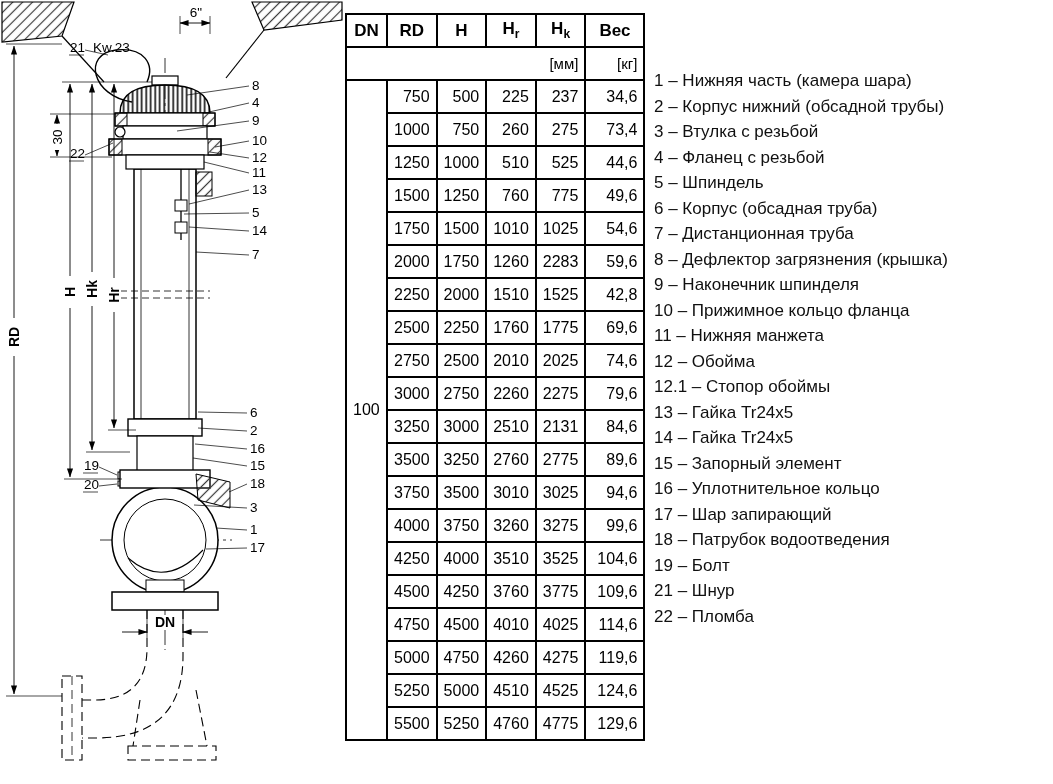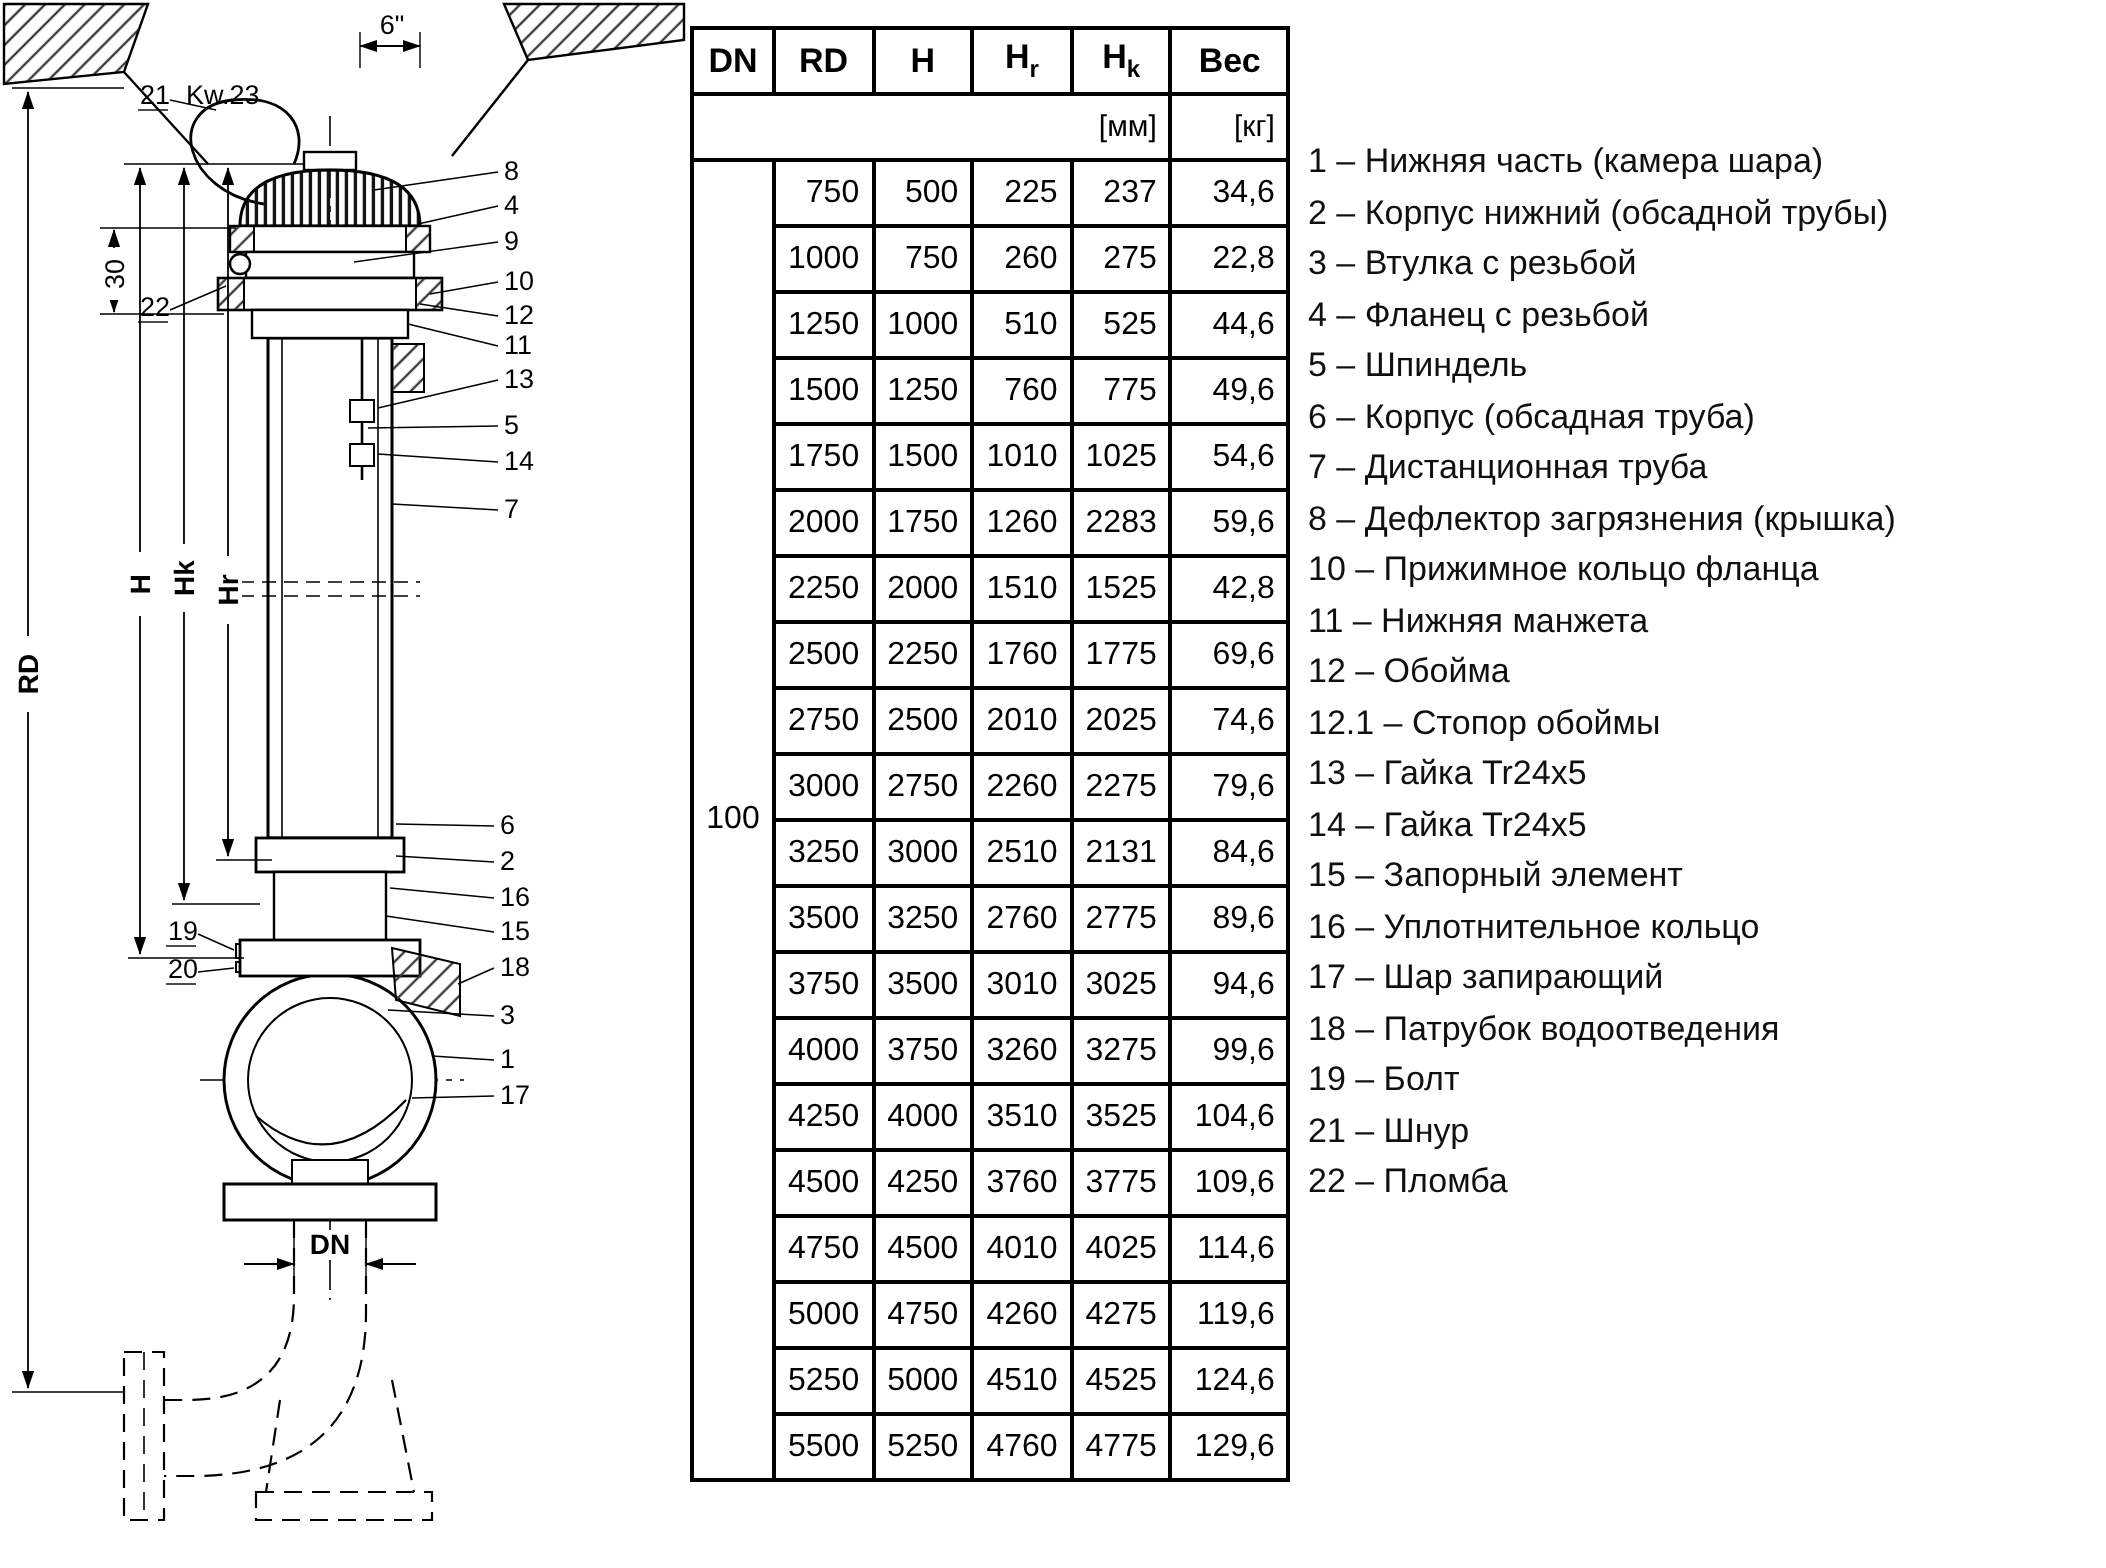--- a/index.html
+++ b/index.html
@@ -26,21 +26,21 @@
     height: 31px;
     padding: 0 6px;
     text-align: center;
     font-size: 16px;
     color: #000;
     white-space: nowrap;
   }
   .spec-table th { font-size: 17px; font-weight: bold; }
   .spec-table th sub { font-size: 12px; }
   .spec-table td.num { text-align: right; }
-  .spec-table td.dn-cell { text-align: center; }
+  .spec-table td.dn-cell { text-align: left; }
   .spec-table td.units { font-size: 15px; text-align: right; }
 
   
   .legend { position: absolute; left: 654px; top: 68px; width: 398px; }
   .legend-item {
     font-size: 17px;
     line-height: 25.5px;
     color: #101010;
     white-space: nowrap;
   }
@@ -261,21 +261,21 @@
           <td class="num">500</td>
           <td class="num">225</td>
           <td class="num">237</td>
           <td class="num">34,6</td>
         </tr>
         <tr>
           <td class="num">1000</td>
           <td class="num">750</td>
           <td class="num">260</td>
           <td class="num">275</td>
-          <td class="num">22,8</td>
+          <td class="num">73,4</td>
         </tr>
         <tr>
           <td class="num">1250</td>
           <td class="num">1000</td>
           <td class="num">510</td>
           <td class="num">525</td>
           <td class="num">44,6</td>
         </tr>
         <tr>
           <td class="num">1500</td>
@@ -401,20 +401,21 @@
 
   <div class="legend">
       <div class="legend-item">1 – Нижняя часть (камера шара)</div>
       <div class="legend-item">2 – Корпус нижний (обсадной трубы)</div>
       <div class="legend-item">3 – Втулка с резьбой</div>
       <div class="legend-item">4 – Фланец с резьбой</div>
       <div class="legend-item">5 – Шпиндель</div>
       <div class="legend-item">6 – Корпус (обсадная труба)</div>
       <div class="legend-item">7 – Дистанционная труба</div>
       <div class="legend-item">8 – Дефлектор загрязнения (крышка)</div>
+      <div class="legend-item">9 – Наконечник шпинделя</div>
       <div class="legend-item">10 – Прижимное кольцо фланца</div>
       <div class="legend-item">11 – Нижняя манжета</div>
       <div class="legend-item">12 – Обойма</div>
       <div class="legend-item">12.1 – Стопор обоймы</div>
       <div class="legend-item">13 – Гайка Tr24x5</div>
       <div class="legend-item">14 – Гайка Tr24x5</div>
       <div class="legend-item">15 – Запорный элемент</div>
       <div class="legend-item">16 – Уплотнительное кольцо</div>
       <div class="legend-item">17 – Шар запирающий</div>
       <div class="legend-item">18 – Патрубок водоотведения</div>

